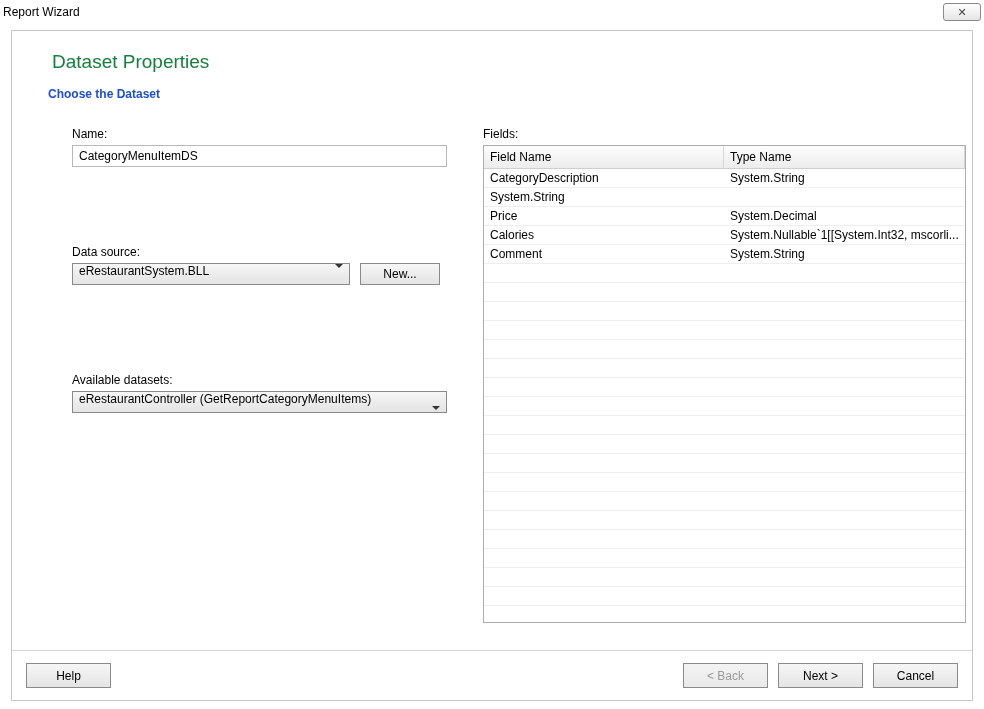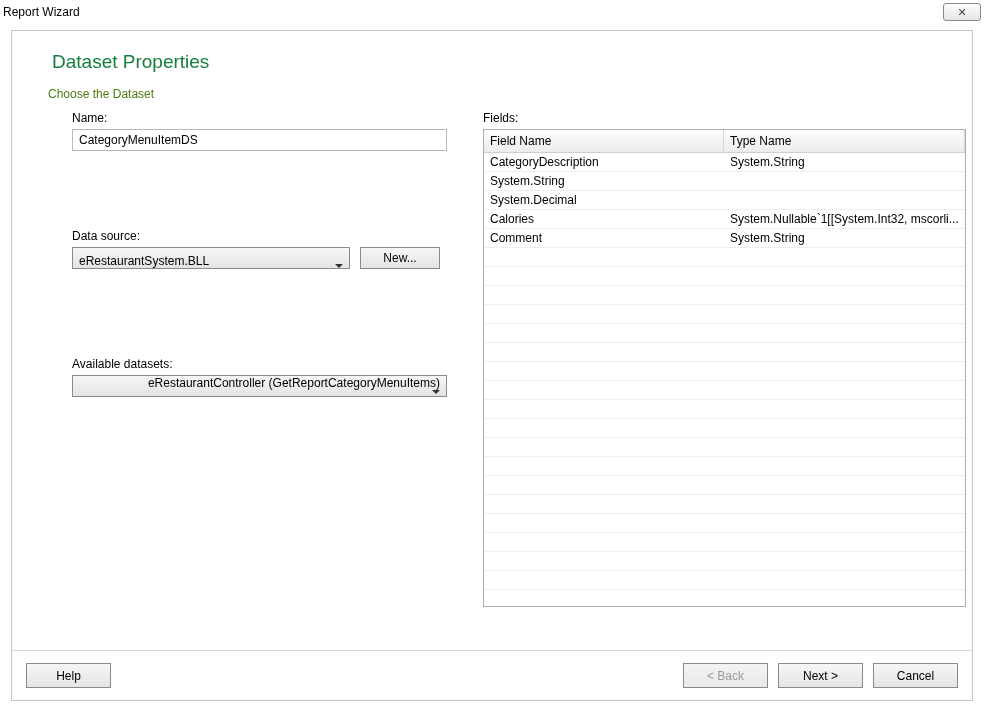--- a/index.html
+++ b/index.html
@@ -50,23 +50,24 @@
     padding: 14px 30px 0 40px;
   }
   .page-title {
     font-size: 19px;
     color: #15803d;
     margin: 6px 0 14px 0;
     font-weight: 400;
   }
   .subtitle {
     font-size: 12px;
-    color: #4d7c0f;
-    margin-bottom: 10px;
+    color: #1d4ed8;
+    margin-bottom: 26px;
     margin-left: -4px;
+    font-weight: bold;
   }
   .columns {
     display: flex;
     gap: 36px;
     padding-left: 20px;
   }
   .left-col { width: 380px; }
   .right-col { flex: 1; }
   .field-label {
     font-size: 12px;
@@ -80,21 +81,21 @@
     font-size: 12px;
     font-family: inherit;
     background: #fff;
   }
   .gap-lg { height: 78px; }
   .row { display: flex; gap: 10px; align-items: center; }
   .combo {
     height: 22px;
     border: 1px solid #8a8a8a;
     background: linear-gradient(#f6f6f6,#e4e4e4);
-    display: flex; align-items: flex-end;
+    display: flex; align-items: flex-start;
     padding: 0 6px;
     font-size: 12px;
     position: relative;
     flex: 1;
     cursor: pointer;
   }
   .combo .arrow {
     margin-left: auto;
     width: 0; height: 0;
     border-left: 4px solid transparent;
@@ -218,20 +219,21 @@
             </div>
             <div class="fields-body" id="fields-body">
                 <div class="frow">
                   <div class="fcell col-fn">CategoryDescription</div>
                   <div class="fcell col-tn">System.String</div>
                 </div>
                 <div class="frow">
                   <div class="fcell col-tn">System.String</div>
                 </div>
                 <div class="frow">
+                  <div class="fcell col-fn">Price</div>
                   <div class="fcell col-tn">System.Decimal</div>
                 </div>
                 <div class="frow">
                   <div class="fcell col-fn">Calories</div>
                   <div class="fcell col-tn">System.Nullable`1[[System.Int32, mscorli...</div>
                 </div>
                 <div class="frow">
                   <div class="fcell col-fn">Comment</div>
                   <div class="fcell col-tn">System.String</div>
                 </div>

